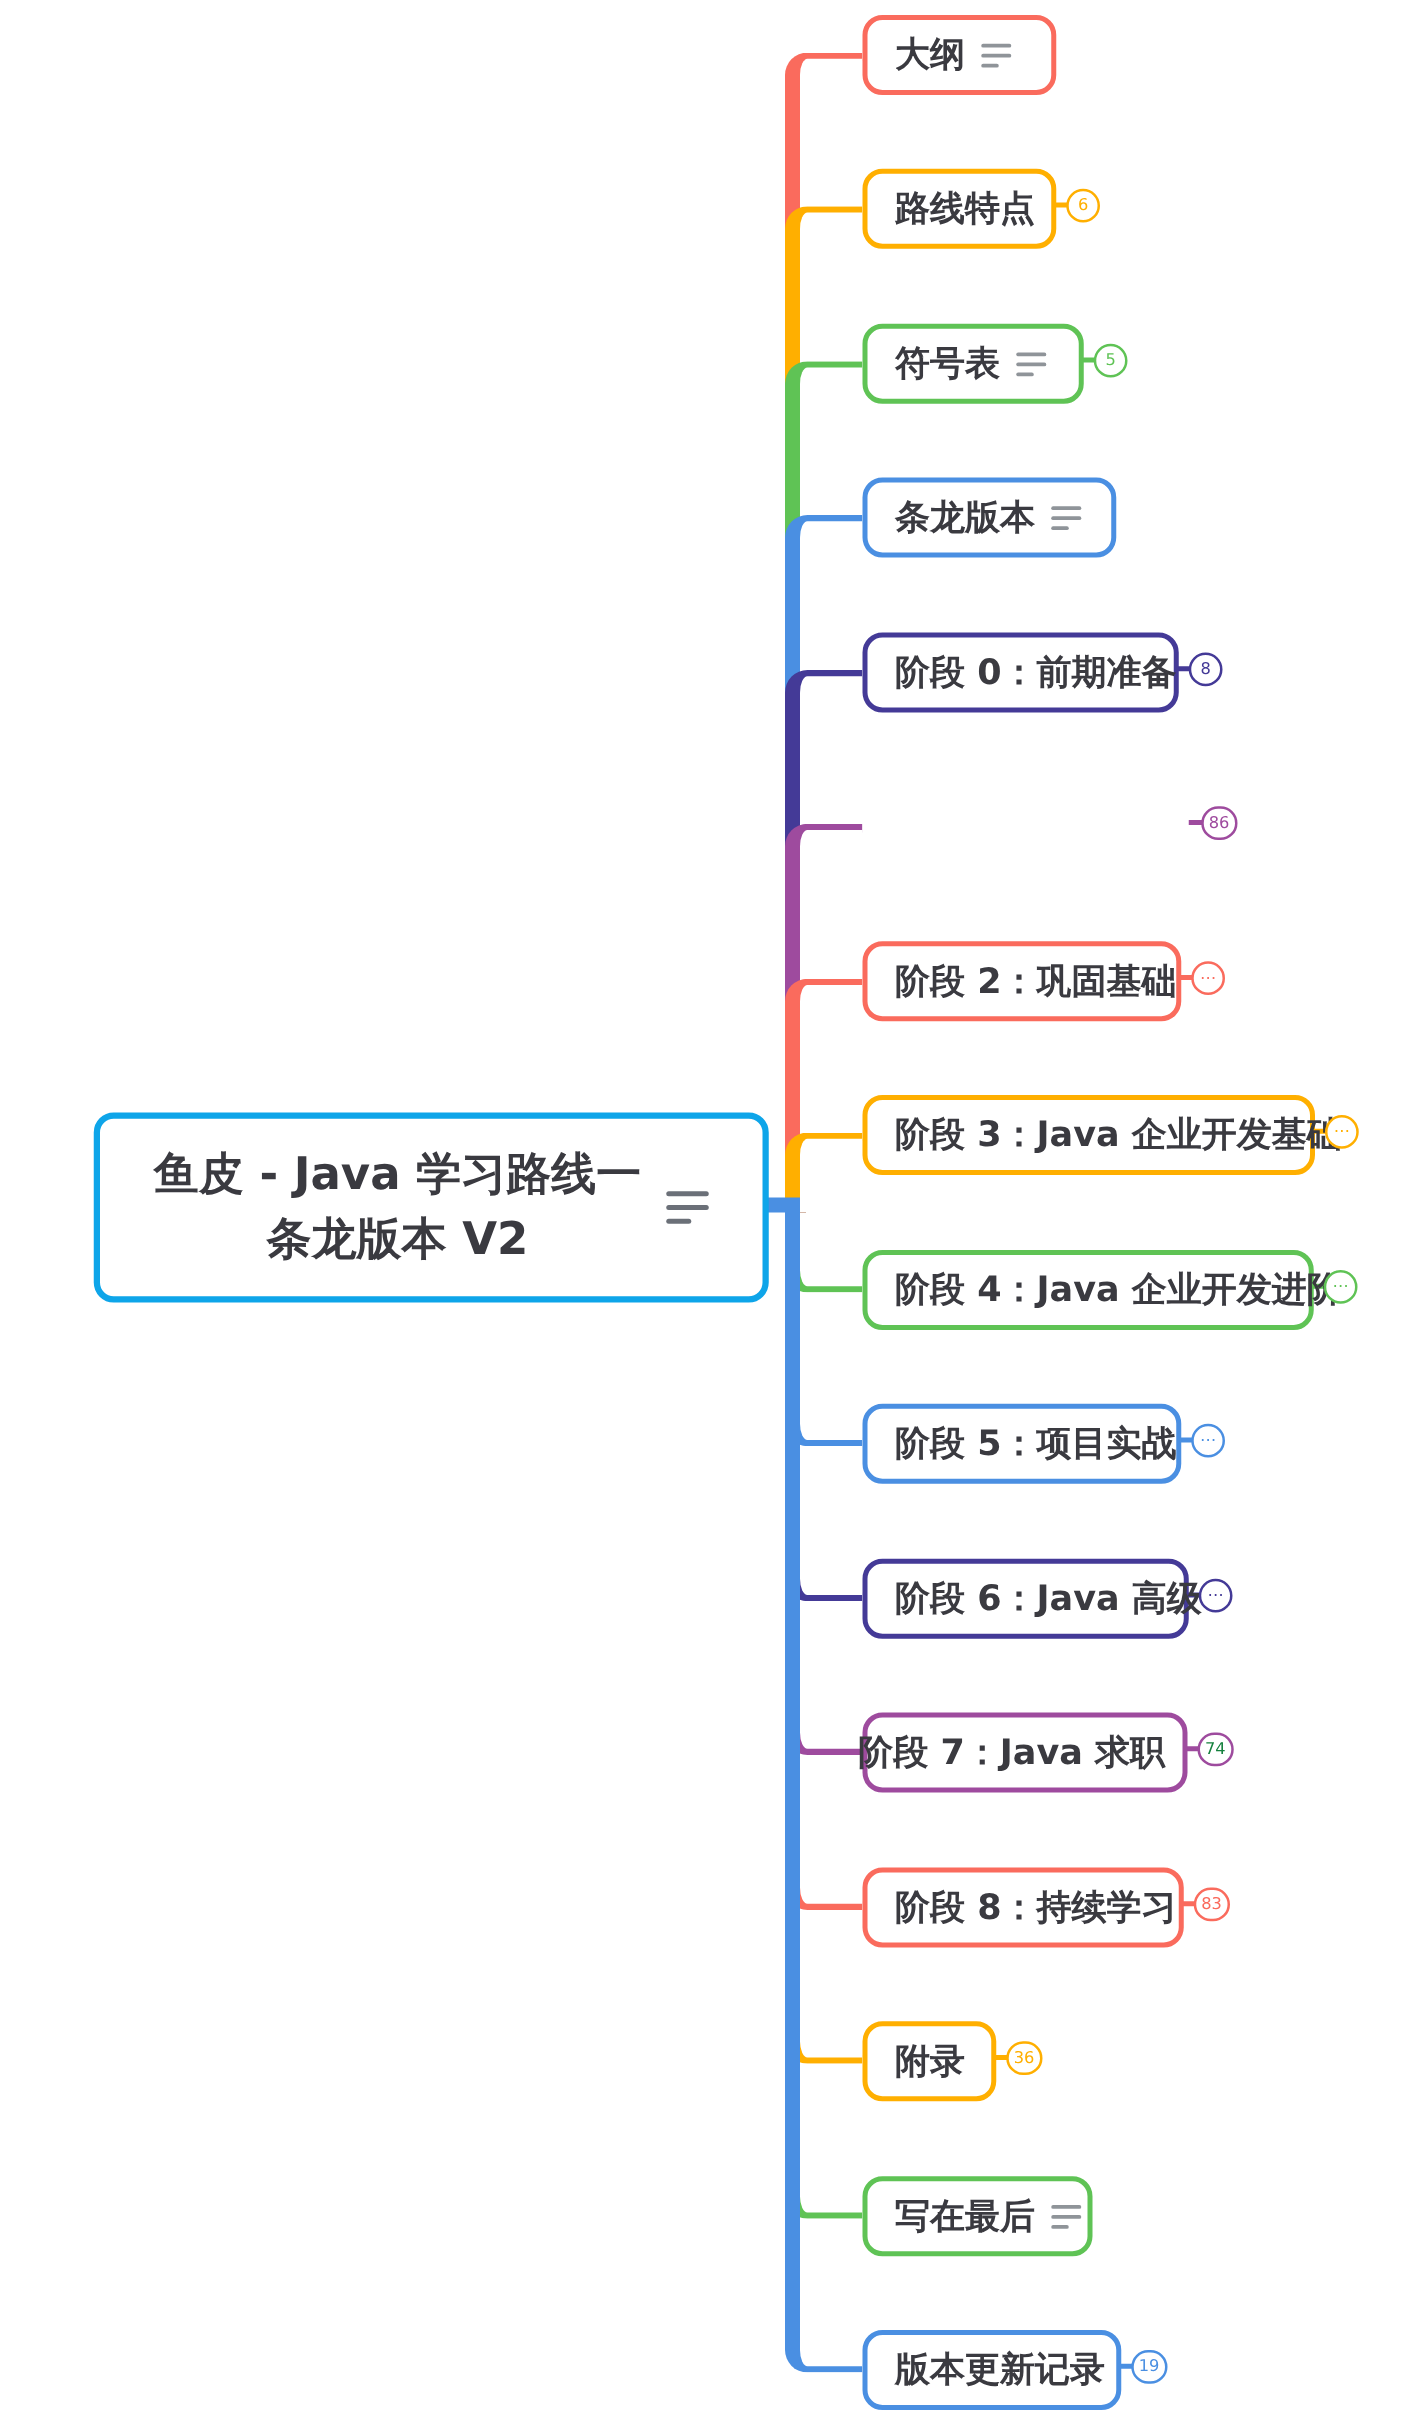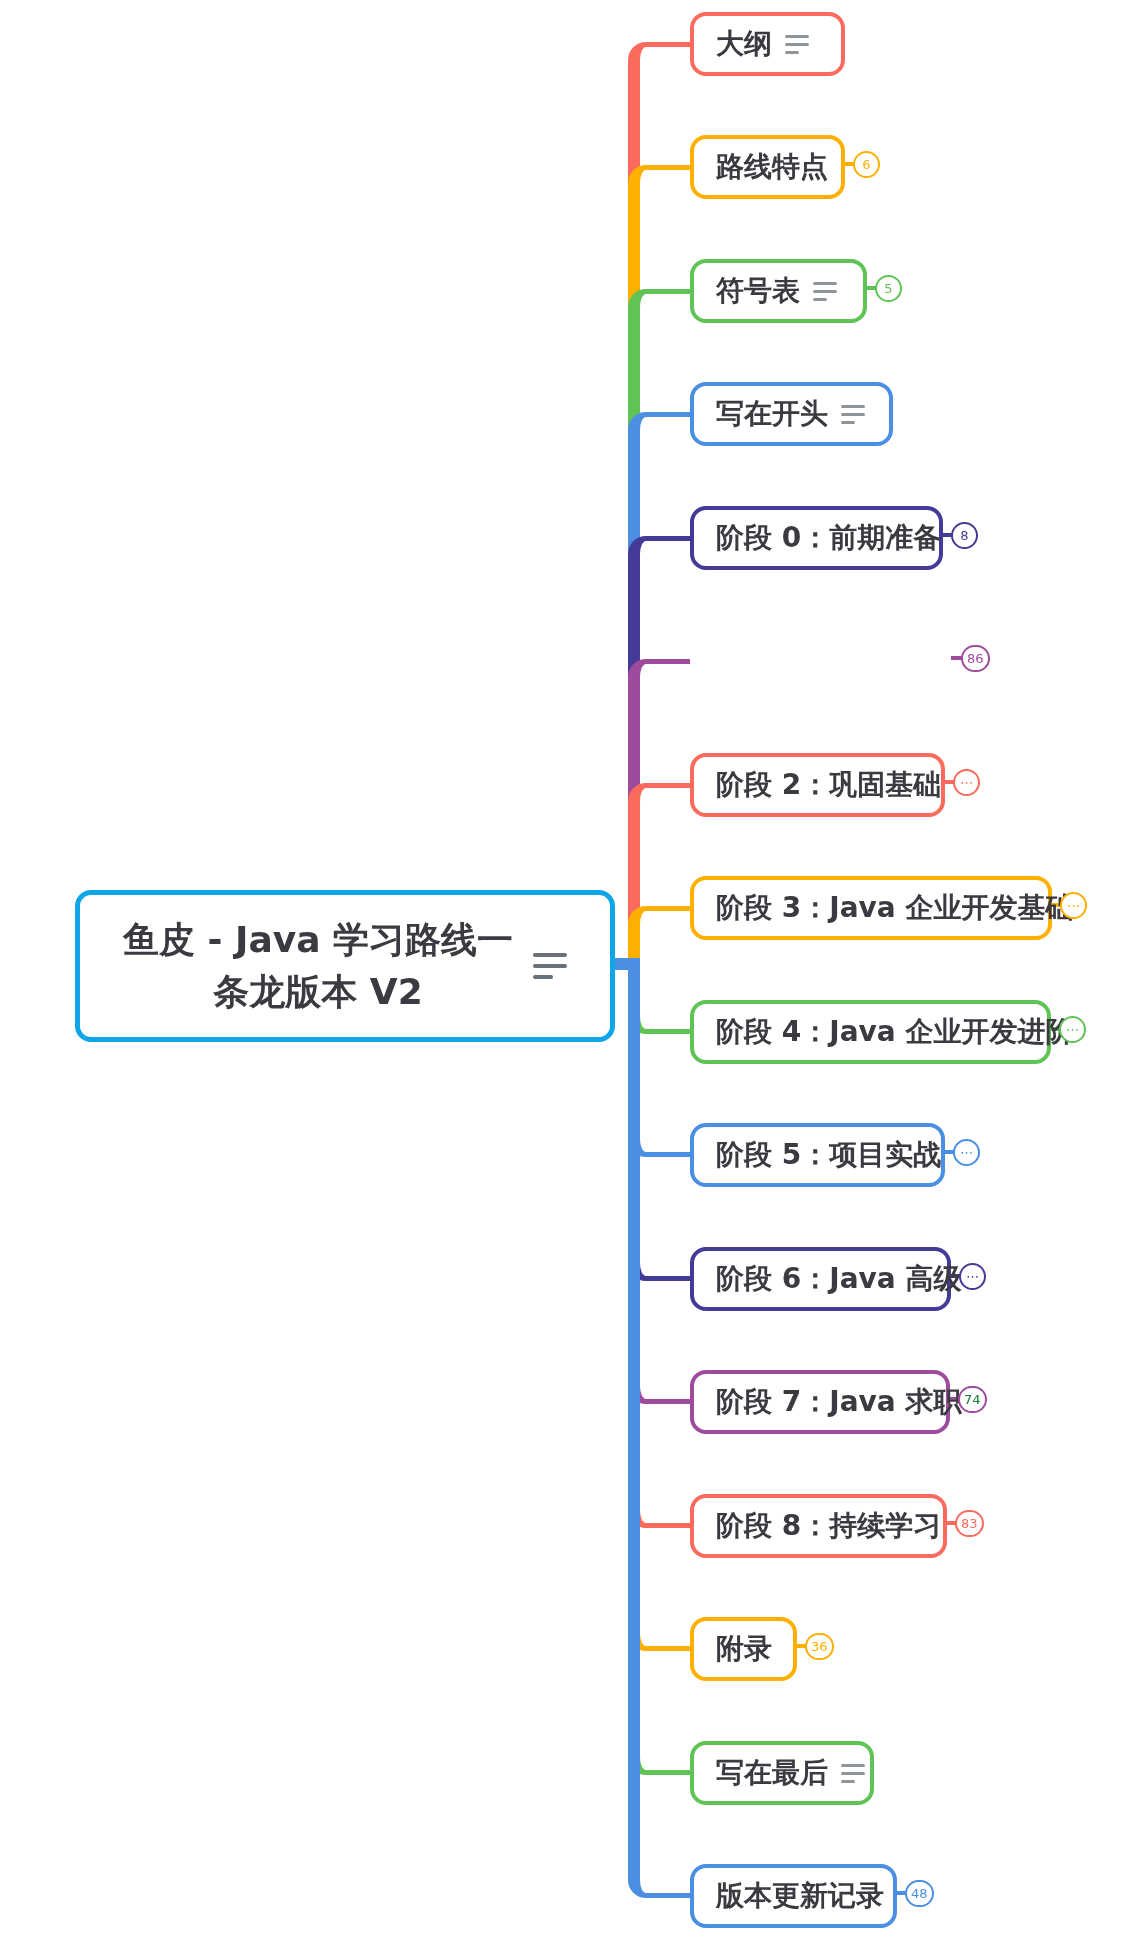--- a/index.html
+++ b/index.html
@@ -90,21 +90,21 @@
           <i></i>
         </span>
     </div>
     <div class="bstub br-bg" style="left: 865px; top: 286px; background: rgb(95, 195, 85);"></div>
     <div class="badge br-border br-text" style="left: 875px; top: 275px; border-color: rgb(95, 195, 85); color: rgb(95, 195, 85);">5</div>
   </div>
 
   <div class="branch">
     <div class="conn up br-border" style="top: 412px; height: 558px; z-index: 4; border-color: rgb(74, 143, 226);"></div>
     <div class="node br-border" style="top: 382px; width: 203px; border-color: rgb(74, 143, 226);">
-      <span class="lbl">写在开头</span>
+      <span class="lbl">条龙版本</span>
       <span class="notes sm">
           <i></i>
           <i></i>
           <i></i>
         </span>
     </div>
   </div>
 
   <div class="branch">
     <div class="conn up br-border" style="top: 536px; height: 434px; z-index: 5; border-color: rgb(68, 58, 151);"></div>
@@ -161,21 +161,21 @@
     <div class="conn down br-border" style="top: 958px; height: 323px; z-index: 11; border-color: rgb(68, 58, 151);"></div>
     <div class="node br-border" style="top: 1247px; width: 261px; border-color: rgb(68, 58, 151);">
       <span class="lbl">阶段 6：Java 高级</span>
     </div>
     <div class="bstub br-bg" style="left: 949px; top: 1274px; background: rgb(68, 58, 151);"></div>
     <div class="badge br-border br-text" style="left: 959px; top: 1263px; border-color: rgb(68, 58, 151); color: rgb(68, 58, 151);">⋯</div>
   </div>
 
   <div class="branch">
     <div class="conn down br-border" style="top: 958px; height: 446px; z-index: 12; border-color: rgb(158, 75, 158);"></div>
-    <div class="node br-border" style="top: 1370px; width: 260px; border-color: rgb(158, 75, 158);">
+    <div class="node br-border" style="top: 1370px; width: 260px; border-color: rgb(158, 75, 158); justify-content: flex-end;">
       <span class="lbl">阶段 7：Java 求职</span>
     </div>
     <div class="bstub br-bg" style="left: 948px; top: 1397px; background: rgb(158, 75, 158);"></div>
     <div class="badge br-border br-text" style="left: 958px; top: 1386px; border-color: rgb(158, 75, 158); color: #15803d;">74</div>
   </div>
 
   <div class="branch">
     <div class="conn down br-border" style="top: 958px; height: 570px; z-index: 13; border-color: rgb(250, 107, 93);"></div>
     <div class="node br-border" style="top: 1494px; width: 257px; border-color: rgb(250, 107, 93);">
       <span class="lbl">阶段 8：持续学习</span>
@@ -204,16 +204,16 @@
         </span>
     </div>
   </div>
 
   <div class="branch">
     <div class="conn down br-border" style="top: 958px; height: 940px; z-index: 16; border-color: rgb(74, 143, 226);"></div>
     <div class="node br-border" style="top: 1864px; width: 207px; border-color: rgb(74, 143, 226);">
       <span class="lbl">版本更新记录</span>
     </div>
     <div class="bstub br-bg" style="left: 895px; top: 1891px; background: rgb(74, 143, 226);"></div>
-    <div class="badge br-border br-text" style="left: 905px; top: 1880px; border-color: rgb(74, 143, 226); color: rgb(74, 143, 226);">48</div>
+    <div class="badge br-border br-text" style="left: 905px; top: 1880px; border-color: rgb(74, 143, 226); color: rgb(74, 143, 226);">19</div>
   </div>
 
 </div>
 
 </body></html>

